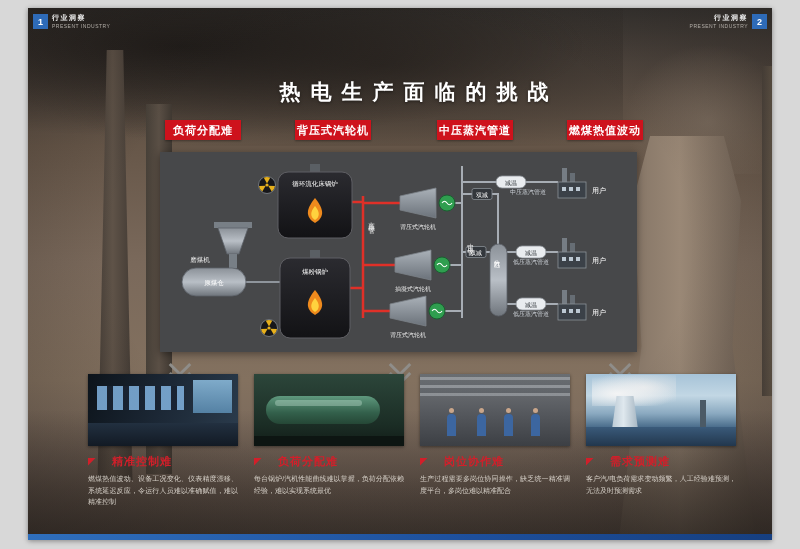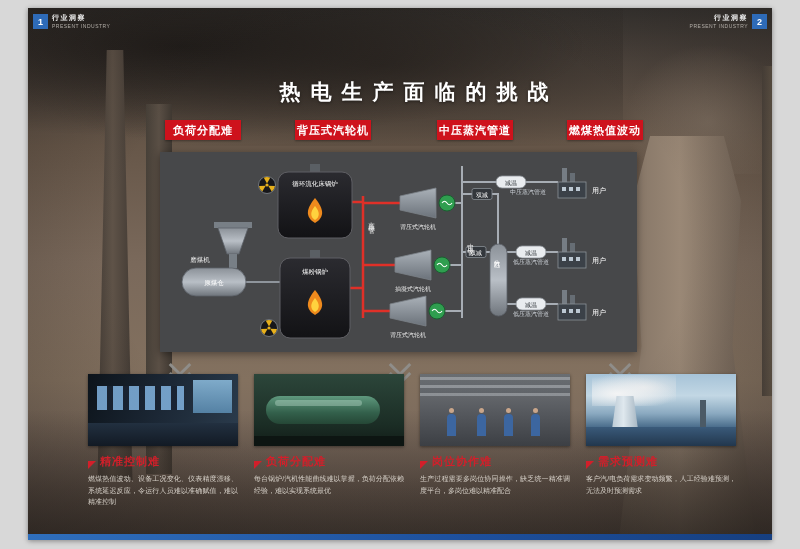--- a/index.html
+++ b/index.html
@@ -58,21 +58,21 @@
 
   
   .chev-group{position:absolute;top:349px;width:24px;height:28px;z-index:4;}
   .chev{position:absolute;left:4px;width:13px;height:13px;border-right:3px solid #8f8d8a;
       border-bottom:3px solid #8f8d8a;transform:rotate(45deg);}
   .chev.c2{top:9px;} .chev.c1{top:0;}
 
   
   .section{position:absolute;top:366px;width:150px;z-index:5;}
   .photo{position:relative;width:150px;height:72px;overflow:hidden;box-shadow:0 1px 3px rgba(0,0,0,.45);}
-  .sec-title-row{display:flex;align-items:flex-end;gap:4px;margin-top:8px;}
+  .sec-title-row{display:flex;align-items:center;gap:16px;margin-top:8px;}
   .sec-glyph{width:8px;height:8px;background:#d21f2a;clip-path:polygon(0 0,100% 0,0 100%);flex:0 0 auto;}
   .sec-title{color:#d21f2a;font-size:11px;font-weight:bold;letter-spacing:1px;}
   .sec-desc{margin:4px 0 0 0;font-size:7px;line-height:1.65;color:#d6d0c8;text-align:justify;}
 
   
   .photo1{background:linear-gradient(110deg,#0d141b,#1c2836 50%,#2b3c4d);}
   .p1-screens{position:absolute;left:6%;top:16%;width:58%;height:34%;
       background:repeating-linear-gradient(90deg,rgba(130,180,225,.85) 0 10px,rgba(25,35,50,.9) 10px 16px);}
   .p1-bigscreen{position:absolute;right:4%;top:8%;width:26%;height:46%;opacity:.85;
       background:linear-gradient(180deg,#8fc0e2,#5d8fb5);}

